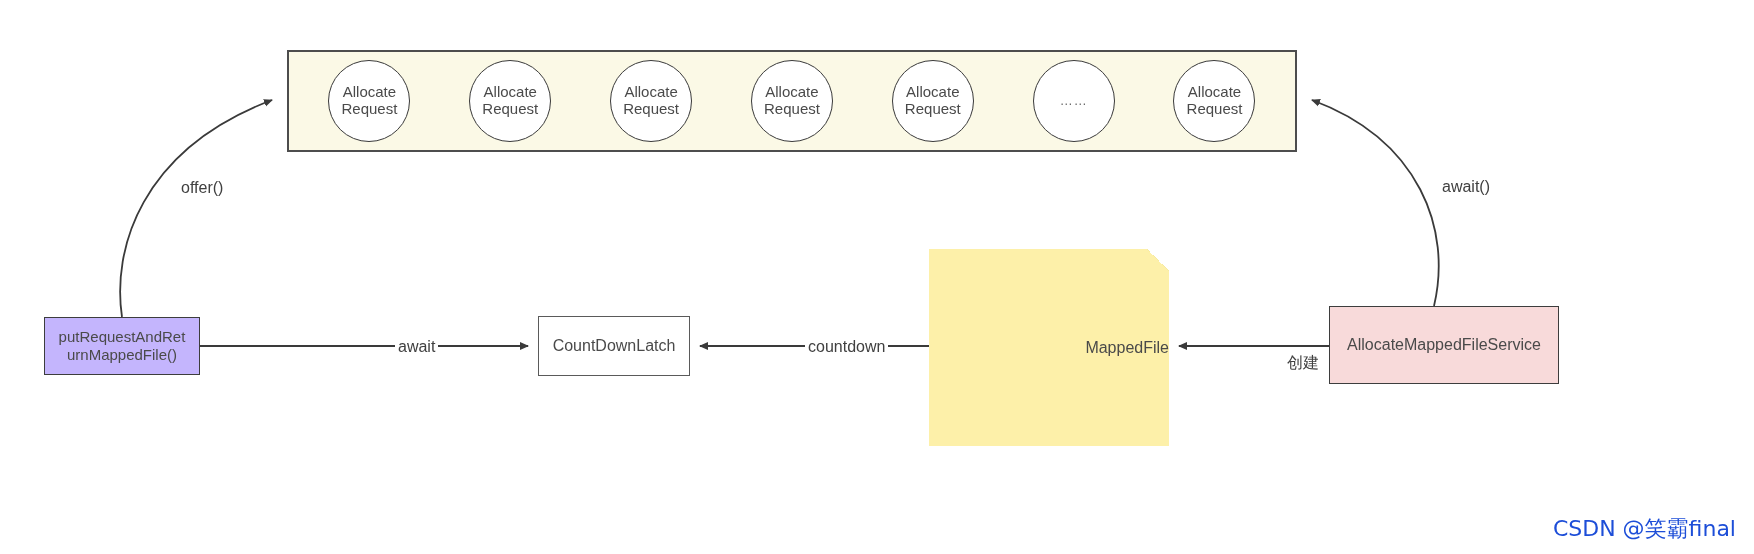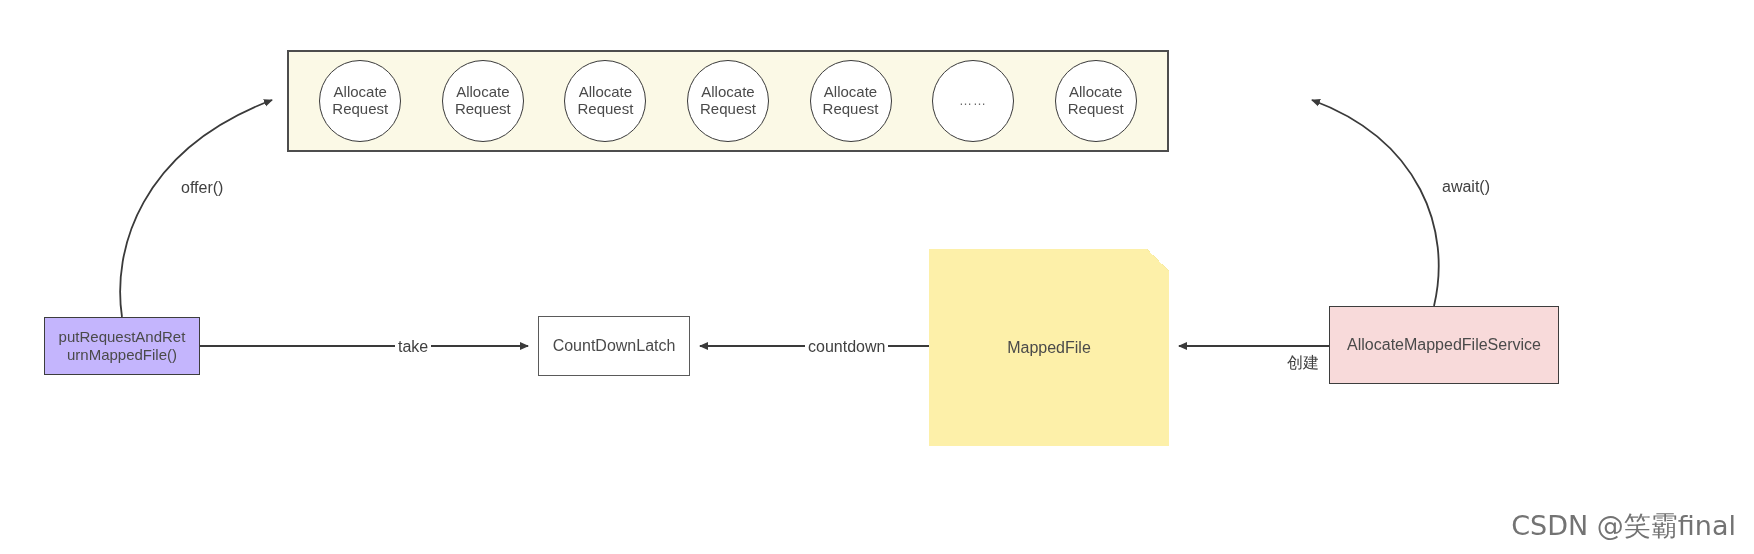--- a/index.html
+++ b/index.html
@@ -9,21 +9,21 @@
     font-family:"Liberation Sans", sans-serif;
     overflow:hidden;
     position:relative;
   }
   #stage{position:absolute;left:0;top:0;width:1754px;height:554px;}
   .svg-layer{position:absolute;left:0;top:0;width:1754px;height:554px;}
 
   
   .queue-box{
     position:absolute;
-    left:287px;top:50px;width:882px;height:102px;
+    left:287px;top:50px;width:1010px;height:102px;
     background:#fbf9e6;
     border:2px solid #4d4d4d;
     box-sizing:border-box;
   }
   .queue-inner{
     position:absolute;left:0;top:0;width:100%;height:100%;
     display:flex;align-items:center;justify-content:space-around;
     padding:0 10px;box-sizing:border-box;
   }
   .req-circle{
@@ -67,21 +67,21 @@
     background:#f8dada;
     border:1.6px solid #3d3d3d;
     font-size:16px;
   }
 
   
   .note{
     position:absolute;
     left:929px;top:249px;width:240px;height:197px;
     background:#fdf0a9;
-    display:flex;align-items:center;justify-content:center;
+    display:flex;align-items:center;justify-content:flex-end;
     color:#4a4a4a;font-size:16px;
     box-sizing:border-box;
   }
   .note-fold{
     position:absolute;right:0;top:0;
     width:0;height:0;
     border-left:22px solid transparent;
     border-top:22px solid #f0e49a;
   }
   .note-fold-line{
@@ -103,22 +103,22 @@
   .lbl-offer{left:130px;top:180px;}
   .lbl-take{left:1391px;top:179px;}
   .lbl-await{left:347px;top:339px;}
   .lbl-countdown{left:757px;top:339px;}
   .lbl-create{left:1236px;top:355px;font-family:Liberation Serif, serif;}
 
   
   .watermark{
     position:absolute;
     right:18px;bottom:10px;
-    font-size:27px;
-    color:#737373;
+    font-size:22px;
+    color:#1d4ed8;
     font-family:"DejaVu Sans", sans-serif;
     white-space:nowrap;
     user-select:none;
   }
 </style>
 </head>
 <body>
 
 <div id="stage">
 
@@ -186,19 +186,19 @@
     <span class="note-fold"></span>
     <span class="note-fold-line"></span>
   </div>
 
   <div class="node node-service">
     <span>AllocateMappedFileService</span>
   </div>
 
   <div class="edge-label lbl-offer">offer()</div>
   <div class="edge-label lbl-take">await()</div>
-  <div class="edge-label lbl-await">take</div>
+  <div class="edge-label lbl-await">await</div>
   <div class="edge-label lbl-countdown">countdown</div>
   <div class="edge-label lbl-create">创建</div>
 
   <div class="watermark">CSDN @笑霸final</div>
 
 </div>
 
 </body></html>

